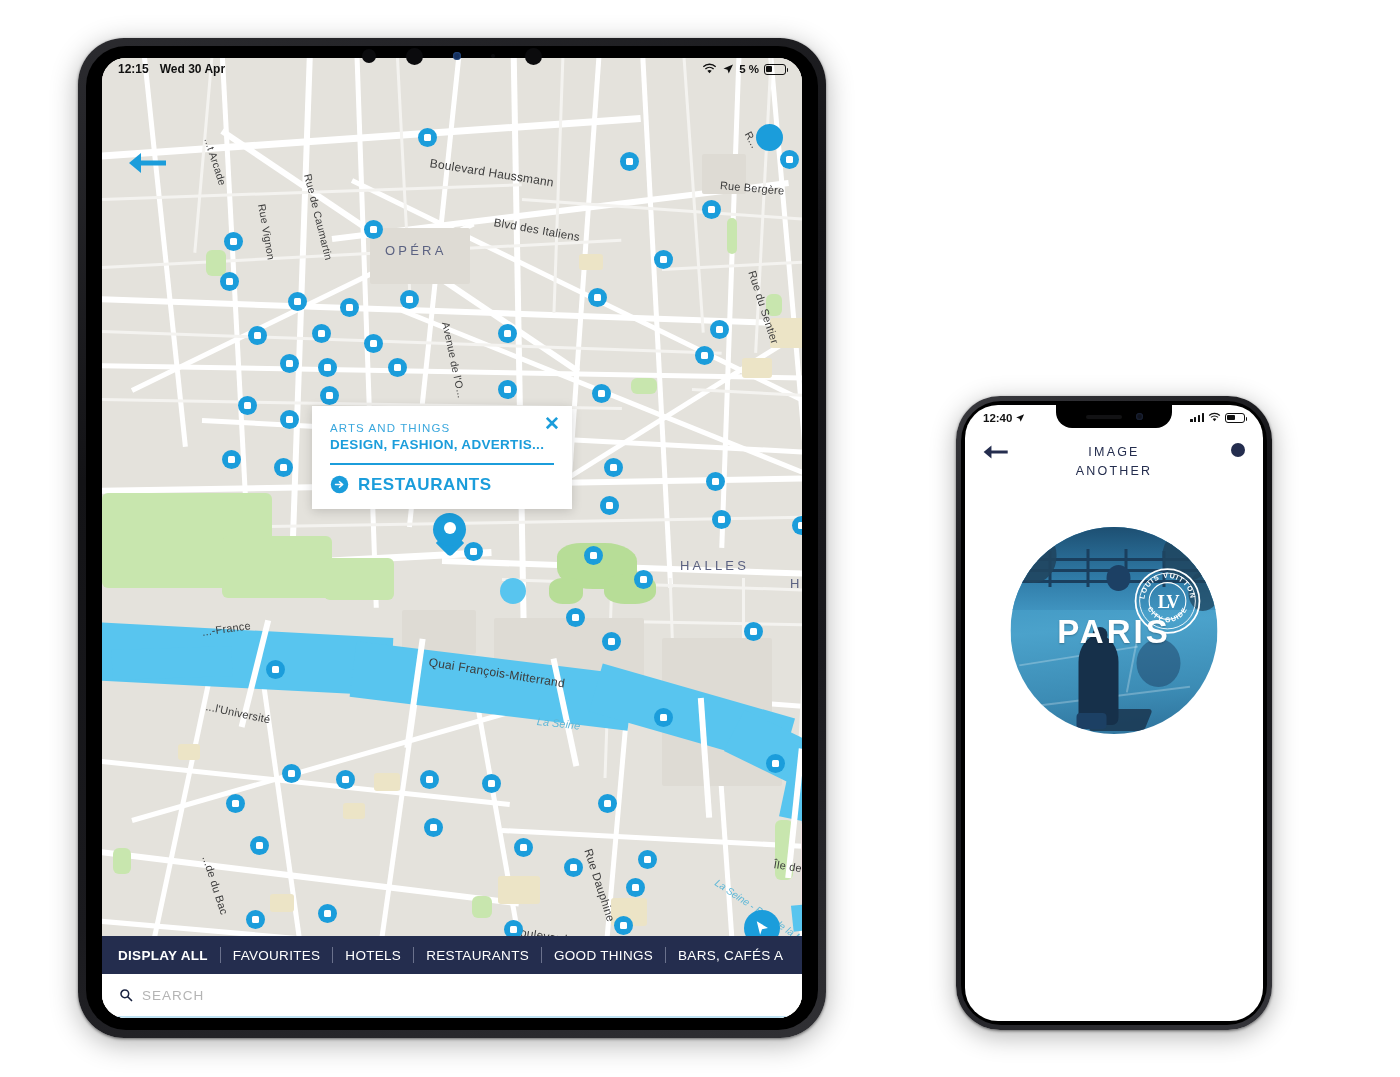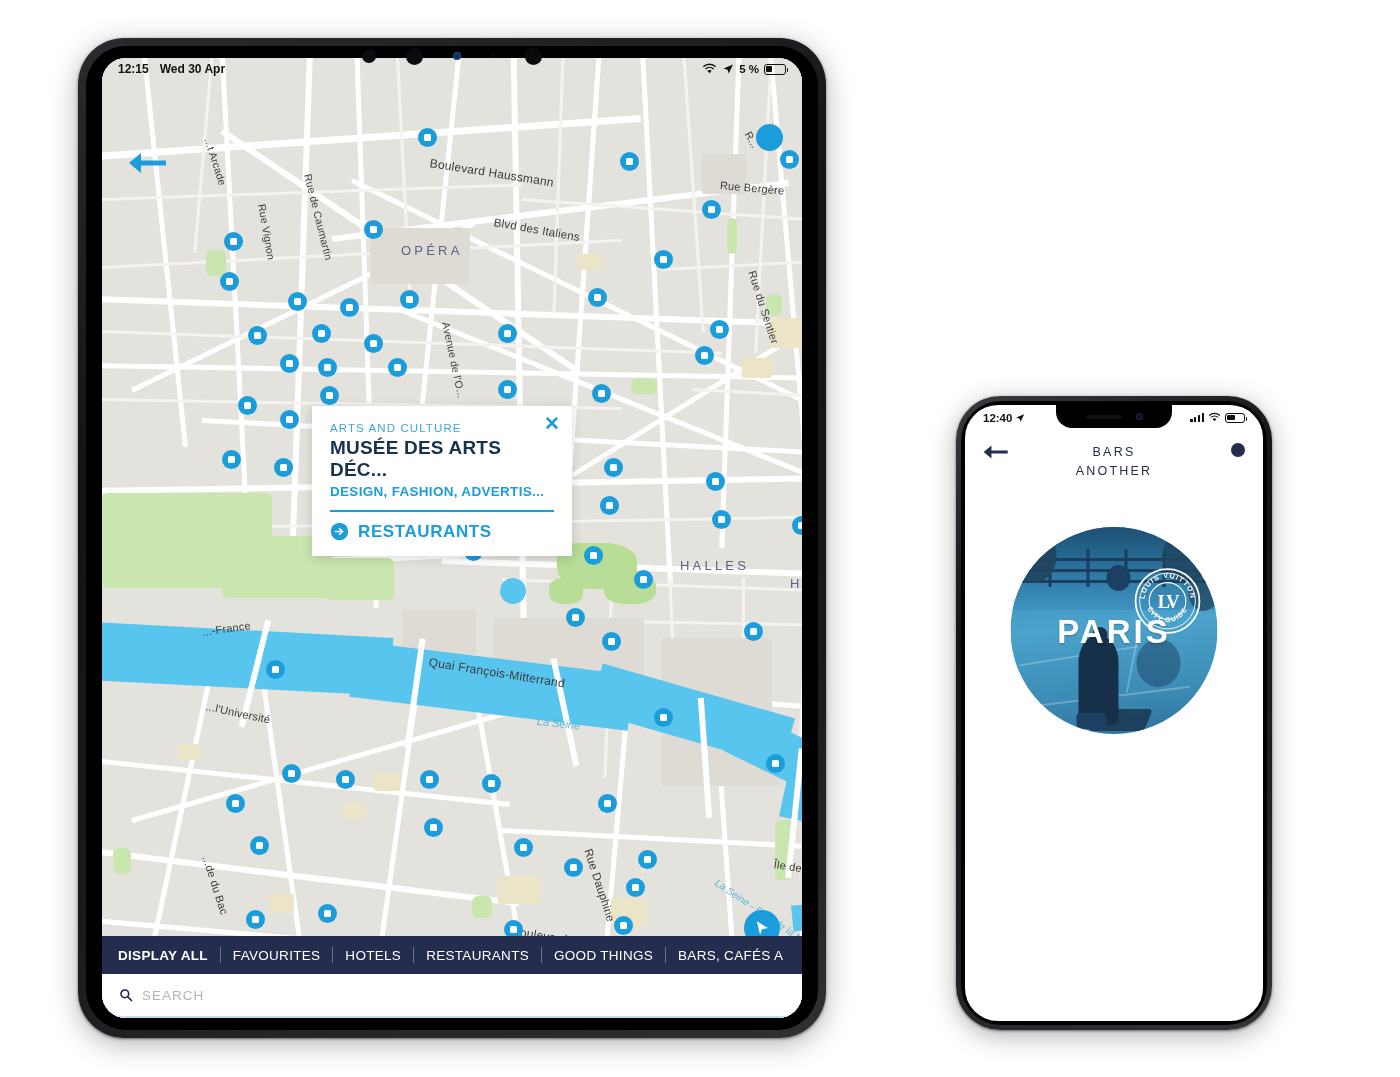--- a/index.html
+++ b/index.html
@@ -301,21 +301,21 @@
       <div class="maplabel" style="left:344px;top:258px;transform:rotate(78deg);font-size:10.5px;">Avenue de l'O...</div>
       <div class="maplabel" style="left:106px;top:74px;transform:rotate(72deg);font-size:10.5px;">...t Arcade</div>
       <div class="maplabel" style="left:327px;top:597px;transform:rotate(9deg);font-size:12px;">Quai François-Mitterrand</div>
       <div class="maplabel" style="left:100px;top:568px;transform:rotate(-8deg);font-size:11px;">...-France</div>
       <div class="maplabel" style="left:104px;top:642px;transform:rotate(12deg);font-size:11px;">...l'Université</div>
       <div class="maplabel" style="left:104px;top:792px;transform:rotate(72deg);font-size:11px;">...de du Bac</div>
       <div class="maplabel" style="left:486px;top:785px;transform:rotate(72deg);font-size:11.5px;">Rue Dauphine</div>
       <div class="maplabel" style="left:410px;top:866px;transform:rotate(9deg);font-size:12px;">Boulevard Saint-Germain</div>
       <div class="maplabel" style="left:646px;top:68px;transform:rotate(62deg);font-size:10.5px;">R...</div>
 
-      <div class="district" style="left:299px;top:185px;">OPÉRA</div>
+      <div class="district" style="left:283px;top:185px;">OPÉRA</div>
 
       <div class="district" style="left:578px;top:500px;">HALLES</div>
       <div class="district" style="left:688px;top:518px;">HALLES</div>
 
       <div class="waterlabel" style="left:435px;top:657px;transform:rotate(6deg);">La Seine</div>
       <div class="waterlabel" style="left:614px;top:818px;transform:rotate(34deg);font-size:10px;">La Seine - Bras de la Mon...</div>
       <div class="maplabel" style="left:672px;top:800px;transform:rotate(9deg);font-size:11px;">Île de la Cité</div>
 
       <div class="poi" style="left:316px;top:70px;"></div>
       <div class="poi" style="left:518px;top:94px;"></div>
@@ -427,22 +427,21 @@
 
     <div id="back-arrow-ipad">
       <svg width="40" height="26" viewBox="0 0 40 26">
         <path d="M38 13 H9" stroke="#1b9ddb" stroke-width="5" stroke-linecap="butt"></path>
         <path d="M13 3 L1 13 L13 23 Z" fill="#1b9ddb"></path>
       </svg>
     </div>
 
     <div id="poi-popup">
       <div id="popup-close">✕</div>
-      <div class="cat">ARTS AND CULTURE</div>
-      <div class="title">MUSÉE DES ARTS DÉC...</div>
+      <div class="cat">ARTS AND THINGS</div>
       <div class="sub">DESIGN, FASHION, ADVERTIS...</div>
       <div class="rule"></div>
       <div class="dir">
         <svg width="19" height="19" viewBox="0 0 24 24">
           <circle cx="12" cy="12" r="11" fill="#1b9ddb"></circle>
           <path d="M7 12 H15 M12 8.5 L16 12 L12 15.5" stroke="#fff" stroke-width="2" fill="none" stroke-linecap="round" stroke-linejoin="round"></path>
         </svg>
         <span>RESTAURANTS</span>
       </div>
     </div>
@@ -504,21 +503,21 @@
         </span>
       </span>
     </div>
 
     <div id="ip-header">
       <svg width="26" height="18" viewBox="0 0 40 26" style="z-index:2;">
         <path d="M38 13 H9" stroke="#242d4e" stroke-width="4.5"></path>
         <path d="M13 3 L1 13 L13 23 Z" fill="#242d4e"></path>
       </svg>
       <div id="ip-title">
-        <div>BARS</div>
+        <div>IMAGE</div>
         <div>ANOTHER</div>
       </div>
       <span id="ip-profile-dot"></span>
     </div>
 
     <div id="postcard-wrap">
       <div class="pc-photo"></div>
       <div class="pc-sky"></div>
 
       <div class="pc-rail" style="left:0;top:31px;width:100%;"></div>

